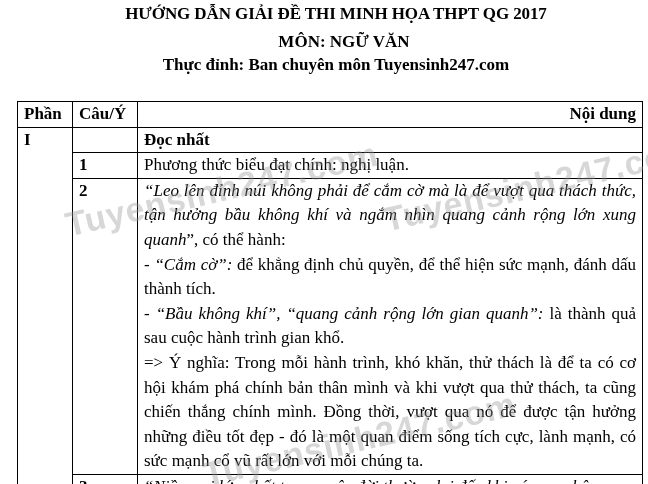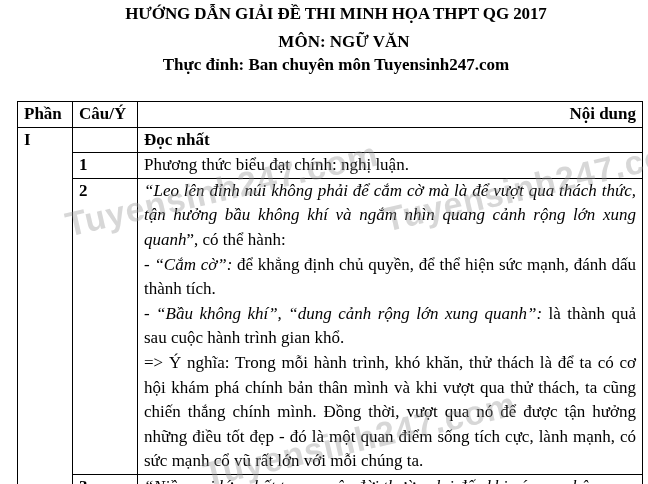--- a/index.html
+++ b/index.html
@@ -110,21 +110,21 @@
   </tr>
   <tr class="row-h">
     <td class="bold">1</td>
     <td>Phương thức biểu đạt chính: nghị luận.</td>
   </tr>
   <tr>
     <td class="bold">2</td>
     <td class="content">
       <p><span class="it">“Leo lên đỉnh núi không phải để cắm cờ mà là để vượt qua thách thức, tận hưởng bầu không khí và ngắm nhìn quang cảnh rộng lớn xung quanh</span><span>”, có thể hành:</span></p>
       <p><span>- </span><span class="it">“Cắm cờ”:</span><span> để khẳng định chủ quyền, để thể hiện sức mạnh, đánh dấu thành tích.</span></p>
-      <p><span>- </span><span class="it">“Bầu không khí”, “dung cảnh rộng lớn xung quanh”:</span><span> là thành quả sau cuộc hành trình gian khổ.</span></p>
+      <p><span>- </span><span class="it">“Bầu không khí”, “quang cảnh rộng lớn gian quanh”:</span><span> là thành quả sau cuộc hành trình gian khổ.</span></p>
       <p>=&gt; Ý nghĩa: Trong mỗi hành trình, khó khăn, thử thách là để ta có cơ hội khám phá chính bản thân mình và khi vượt qua thử thách, ta cũng chiến thắng chính mình. Đồng thời, vượt qua nó để được tận hưởng những điều tốt đẹp - đó là một quan điểm sống tích cực, lành mạnh, có sức mạnh cổ vũ rất lớn với mỗi chúng ta.</p>
     </td>
   </tr>
   <tr class="cut-row">
     <td class="bold">3</td>
     <td class="it">“Niềm vui lớn nhất trong cuộc đời thường lại đến khi các em nhận</td>
   </tr>
 </tbody>
   </table>
 

